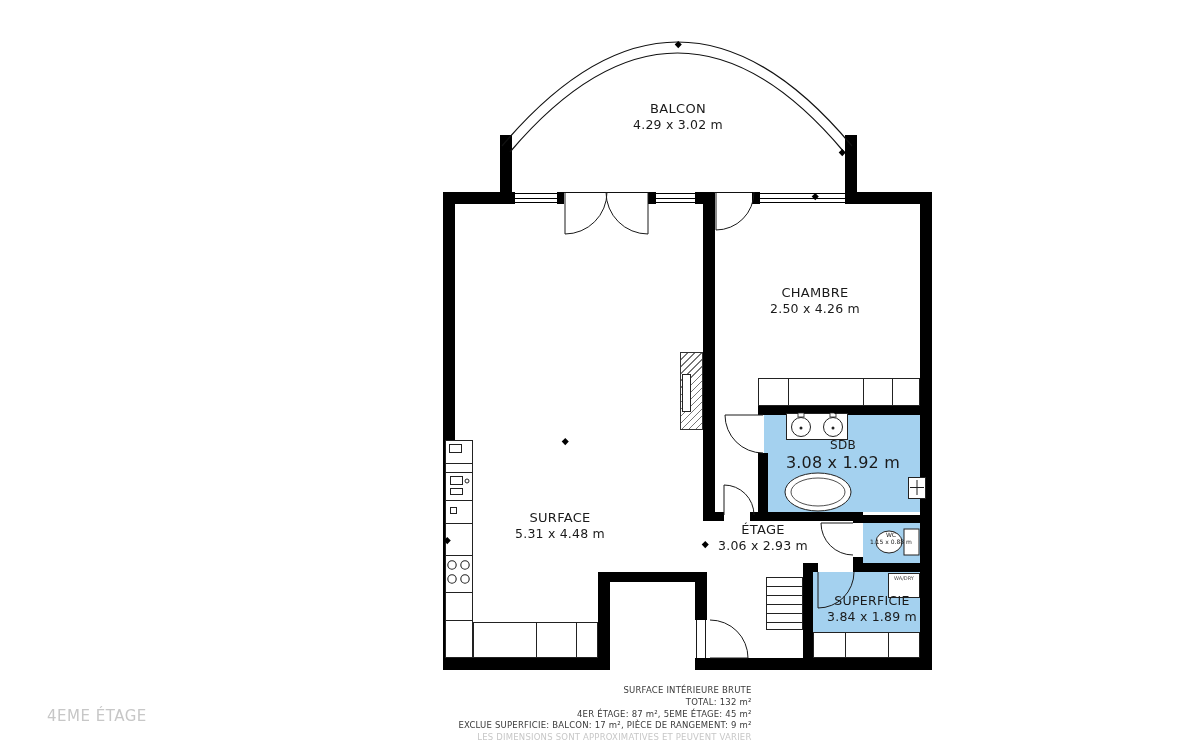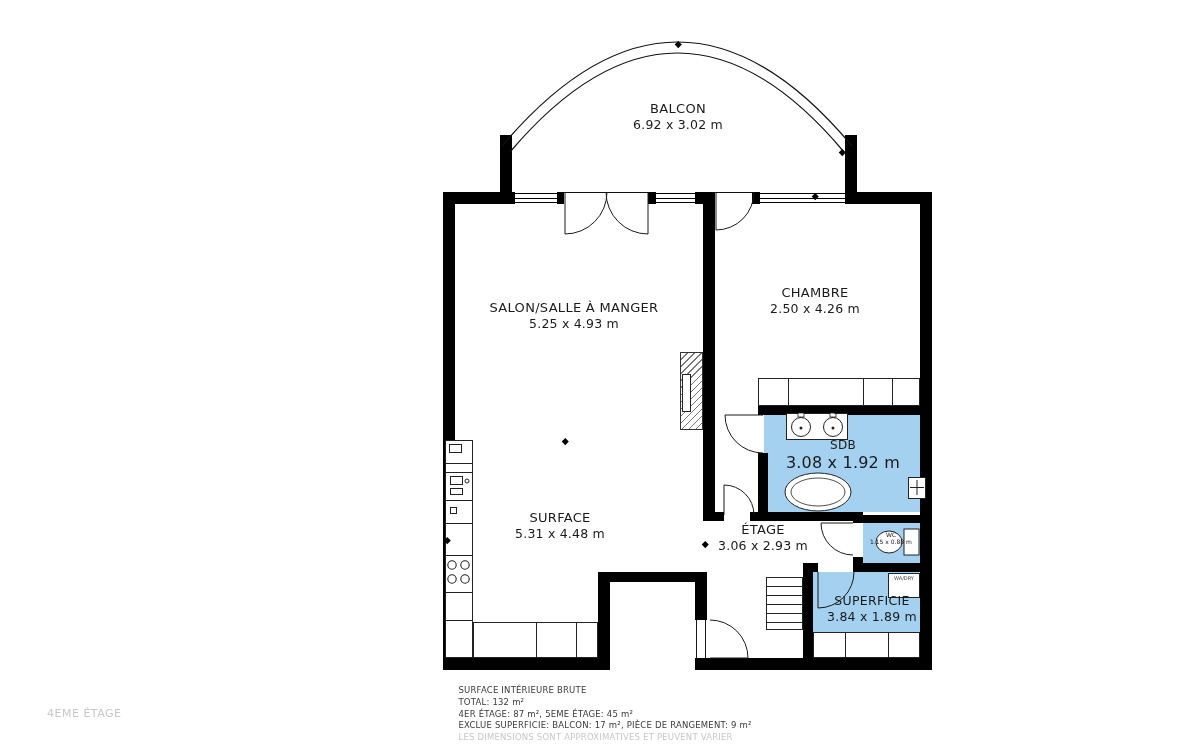--- a/index.html
+++ b/index.html
@@ -16,24 +16,24 @@
   .noborder{border:none;}
   .divline{position:absolute;background:#222;}
   .hatch{position:absolute;border:1px solid #333;box-sizing:border-box;
       background:repeating-linear-gradient(135deg,#fff 0 4px,#777 4px 5px);}
   .label{position:absolute;transform:translateX(-50%);text-align:center;white-space:nowrap;
       line-height:1.25;}
   .room-name{font-size:13px;letter-spacing:.3px;}
   .room-dims{font-size:12.5px;letter-spacing:.2px;}
   .tiny{font-size:6px;line-height:1.15;}
   .diamond{position:absolute;width:4.5px;height:4.5px;background:#000;transform:rotate(45deg);}
-  .footer{position:absolute;left:605px;transform:translateX(-50%);text-align:left;
+  .footer{position:absolute;left:605px;transform:translateX(-50%);text-align:right;
       font-size:8.5px;line-height:11.8px;color:#3a3a3a;letter-spacing:.2px;white-space:nowrap;}
   .footer .muted-line{color:var(--muted,#c7c7c7);}
-  .floor-tag{position:absolute;left:47px;top:707px;font-size:11px;color:var(--muted,#c7c7c7);
+  .floor-tag{position:absolute;left:47px;top:707px;font-size:15px;color:var(--muted,#c7c7c7);
       letter-spacing:.5px;}
   svg{position:absolute;left:0;top:0;}
 </style>
 </head>
 <body>
 
 <div id="page">
 
   <div class="room-fill" style="left:764px;top:415px;width:156px;height:97px"></div>
   <div class="room-fill" style="left:863px;top:523px;width:57px;height:40px"></div>
@@ -185,25 +185,21 @@
   <div class="diamond" style="left:707px;top:298px"></div>
   <div class="diamond" style="left:924px;top:298px"></div>
   <div class="diamond" style="left:924px;top:612px"></div>
   <div class="diamond" style="left:840px;top:150px"></div>
   <div class="diamond" style="left:813px;top:194px"></div>
   <div class="diamond" style="left:833px;top:408px"></div>
   <div class="diamond" style="left:558px;top:660px"></div>
 
   <div class="label" style="left:678px;top:101px">
     <div class="room-name">BALCON</div>
-    <div class="room-dims">6.92 x 3.02 m</div>
-  </div>
-  <div class="label" style="left:574px;top:300px">
-    <div class="room-name">SALON/SALLE À MANGER</div>
-    <div class="room-dims">5.25 x 4.93 m</div>
+    <div class="room-dims">4.29 x 3.02 m</div>
   </div>
   <div class="label" style="left:815px;top:285px">
     <div class="room-name">CHAMBRE</div>
     <div class="room-dims">2.50 x 4.26 m</div>
   </div>
   <div class="label" style="left:843px;top:438px">
     <div class="room-name" style="font-size:12px">SDB</div>
     <div class="room-dims" style="font-size:16px">3.08 x 1.92 m</div>
   </div>
   <div class="label" style="left:560px;top:510px">

